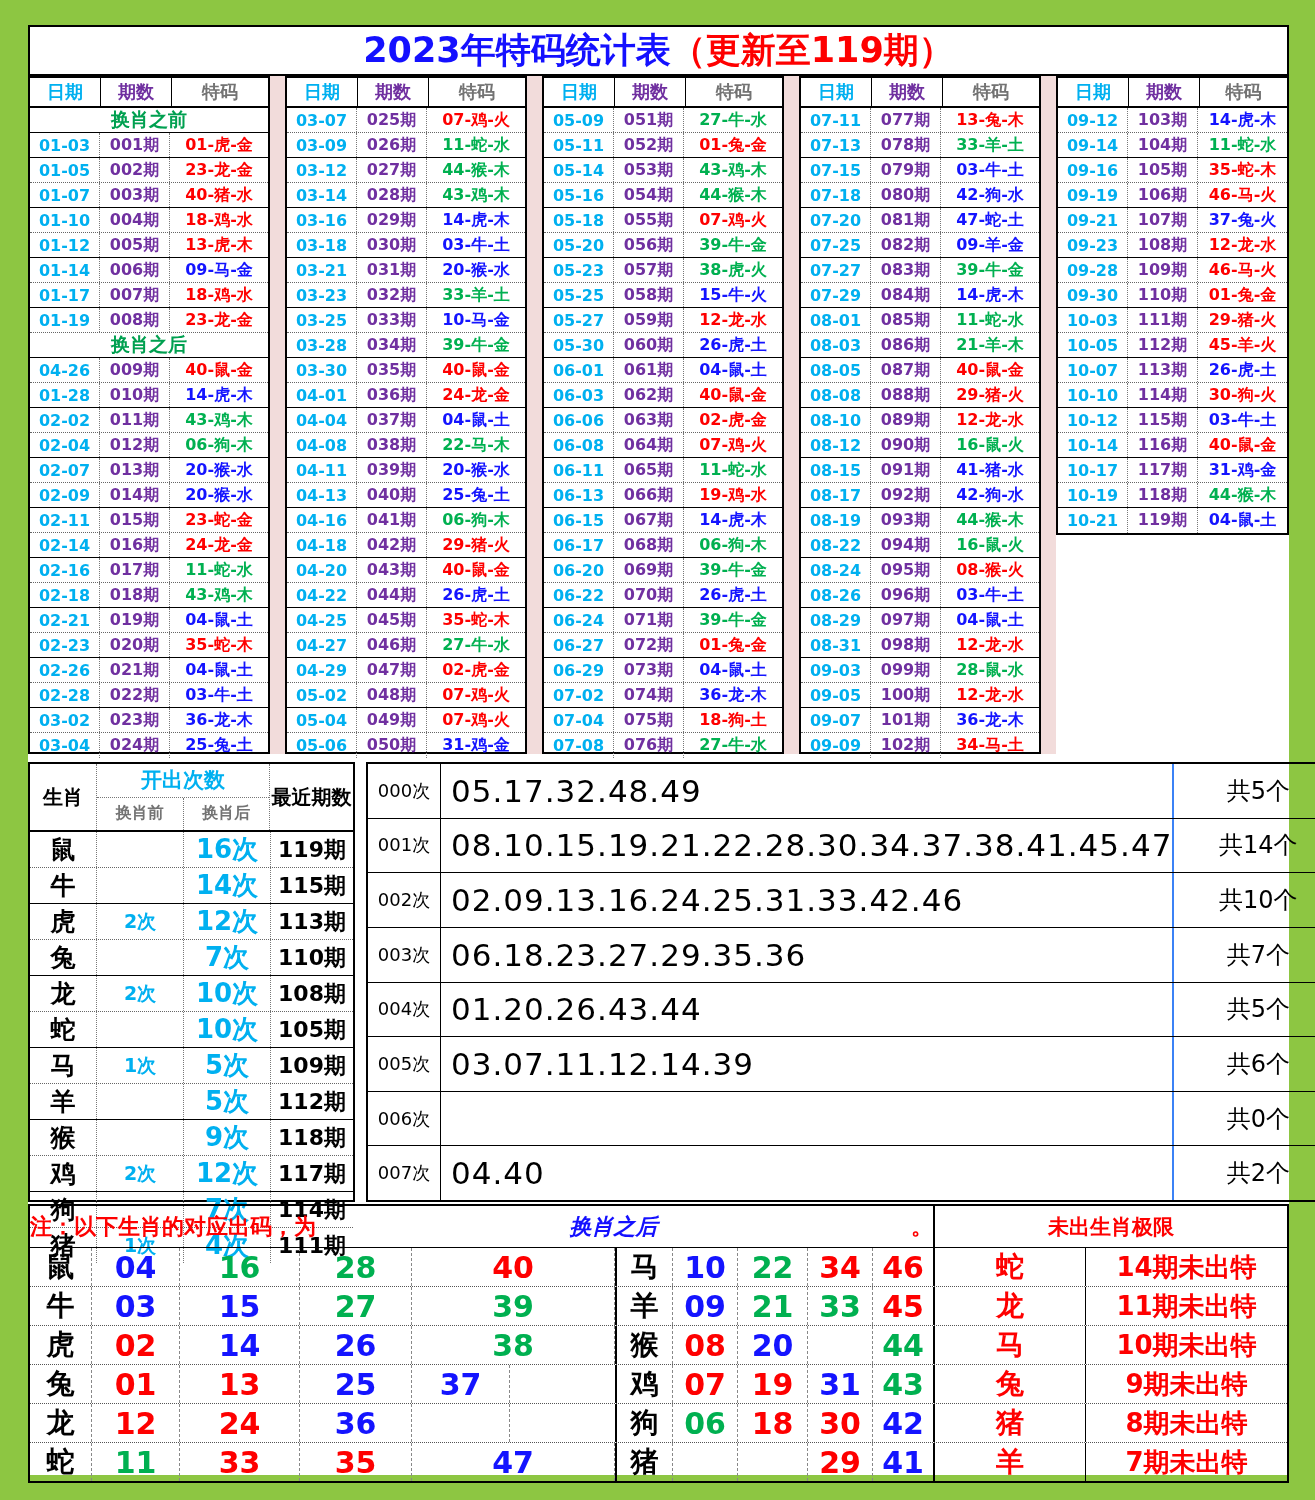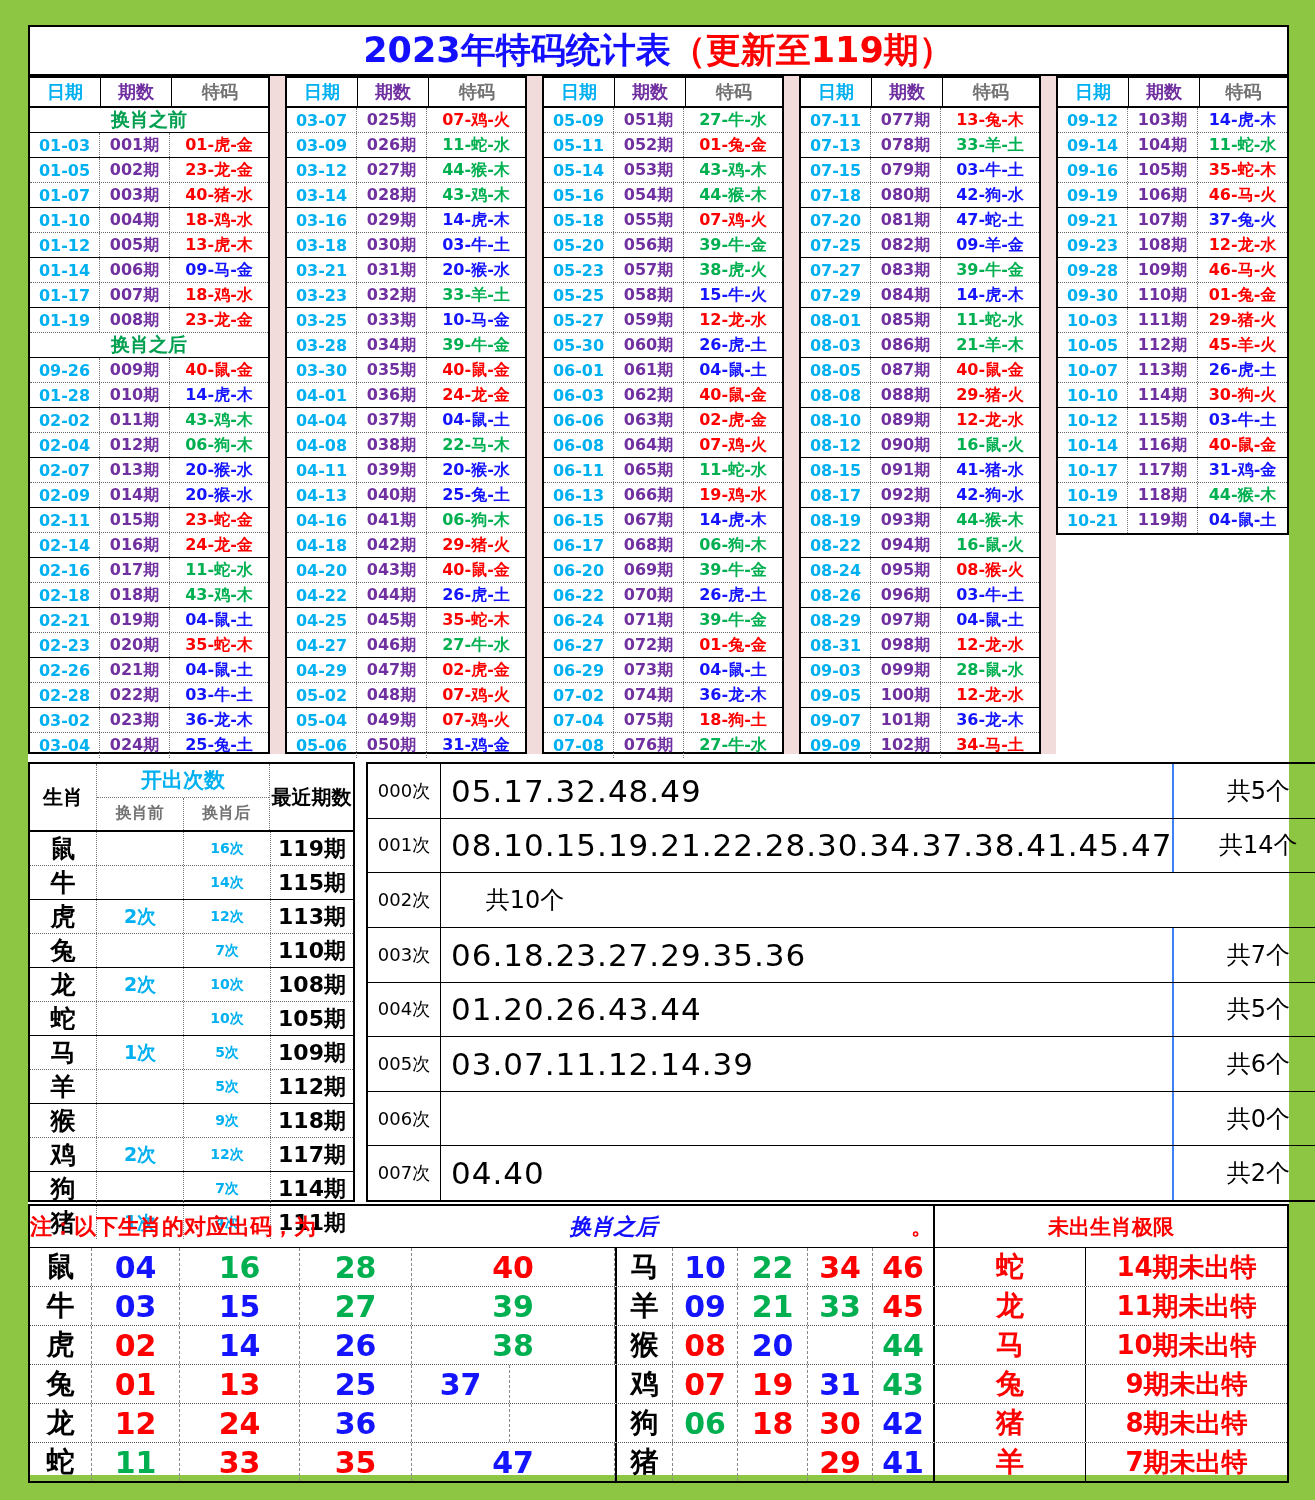--- a/index.html
+++ b/index.html
@@ -41,21 +41,21 @@
   .mlsub div{flex:1;display:flex;align-items:center;justify-content:center;color:#737373;font-weight:bold;font-size:16px}
   .mlsub div:first-child{border-right:1px dotted #777}
   .mlrecent{flex:1;display:flex;flex-direction:row;align-items:center;justify-content:center;font-size:20px;font-weight:bold;line-height:1.2}
   #mlrows{flex:1;display:flex;flex-direction:column}
   .mlrow{flex:1;display:flex;border-bottom:1px dotted #666;box-sizing:border-box}
   .mlrow.solid{border-bottom:1px solid #000}
   .mlrow:last-child{border-bottom:none}
   .mlc{display:flex;align-items:center;justify-content:center;font-weight:bold}
   .mlc.z{width:66px;font-size:25px;border-right:1px dotted #777}
   .mlc.bf{width:86px;color:#00B0F0;font-size:19px;border-right:1px dotted #777}
-  .mlc.af{width:86px;color:#00B0F0;font-size:14px;border-right:1px dotted #777}
+  .mlc.af{width:86px;color:#00B0F0;font-size:26px;border-right:1px dotted #777}
   .mlc.rc{flex:1;font-size:22px}
   .mright{flex:1;border:2px solid #000;display:flex;flex-direction:column;box-sizing:border-box;margin-left:11px}
   .mrrow{flex:1;display:flex;border-bottom:1px solid #000;box-sizing:border-box}
   .mrrow:last-child{border-bottom:none}
   .mrlabel{width:72px;display:flex;align-items:center;justify-content:center;font-size:18px;border-right:1px solid #000}
   .mrnums{flex:1;display:flex;align-items:center;font-size:31px;padding-left:10px;border-right:2px solid #3b82f6;letter-spacing:1px}
   .mrtotal{width:168px;display:flex;align-items:center;justify-content:center;font-size:24px}
   
   .bottom{border:2px solid #000;box-sizing:border-box;margin-top:2px;flex:1;display:flex;flex-direction:column}
   .noterow{height:41px;display:flex;border-bottom:1px solid #000;flex:none}
@@ -128,21 +128,21 @@
             <div class="tc period">007期</div>
             <div class="tc code r">18-鸡-水</div>
           </div>
           <div class="trow">
             <div class="tc date">01-19</div>
             <div class="tc period">008期</div>
             <div class="tc code r">23-龙-金</div>
           </div>
           <div class="srow">换肖之后</div>
           <div class="trow">
-            <div class="tc date">09-26</div>
+            <div class="tc date">04-26</div>
             <div class="tc period">009期</div>
             <div class="tc code r">40-鼠-金</div>
           </div>
           <div class="trow solid">
             <div class="tc date">01-28</div>
             <div class="tc period">010期</div>
             <div class="tc code b">14-虎-木</div>
           </div>
           <div class="trow">
             <div class="tc date">02-02</div>
@@ -823,20 +823,21 @@
             <div class="mrnums">05.17.32.48.49</div>
             <div class="mrtotal">共5个</div>
           </div>
           <div class="mrrow">
             <div class="mrlabel">001次</div>
             <div class="mrnums">08.10.15.19.21.22.28.30.34.37.38.41.45.47</div>
             <div class="mrtotal">共14个</div>
           </div>
           <div class="mrrow">
             <div class="mrlabel">002次</div>
+            <div class="mrnums">02.09.13.16.24.25.31.33.42.46</div>
             <div class="mrtotal">共10个</div>
           </div>
           <div class="mrrow">
             <div class="mrlabel">003次</div>
             <div class="mrnums">06.18.23.27.29.35.36</div>
             <div class="mrtotal">共7个</div>
           </div>
           <div class="mrrow">
             <div class="mrlabel">004次</div>
             <div class="mrnums">01.20.26.43.44</div>

